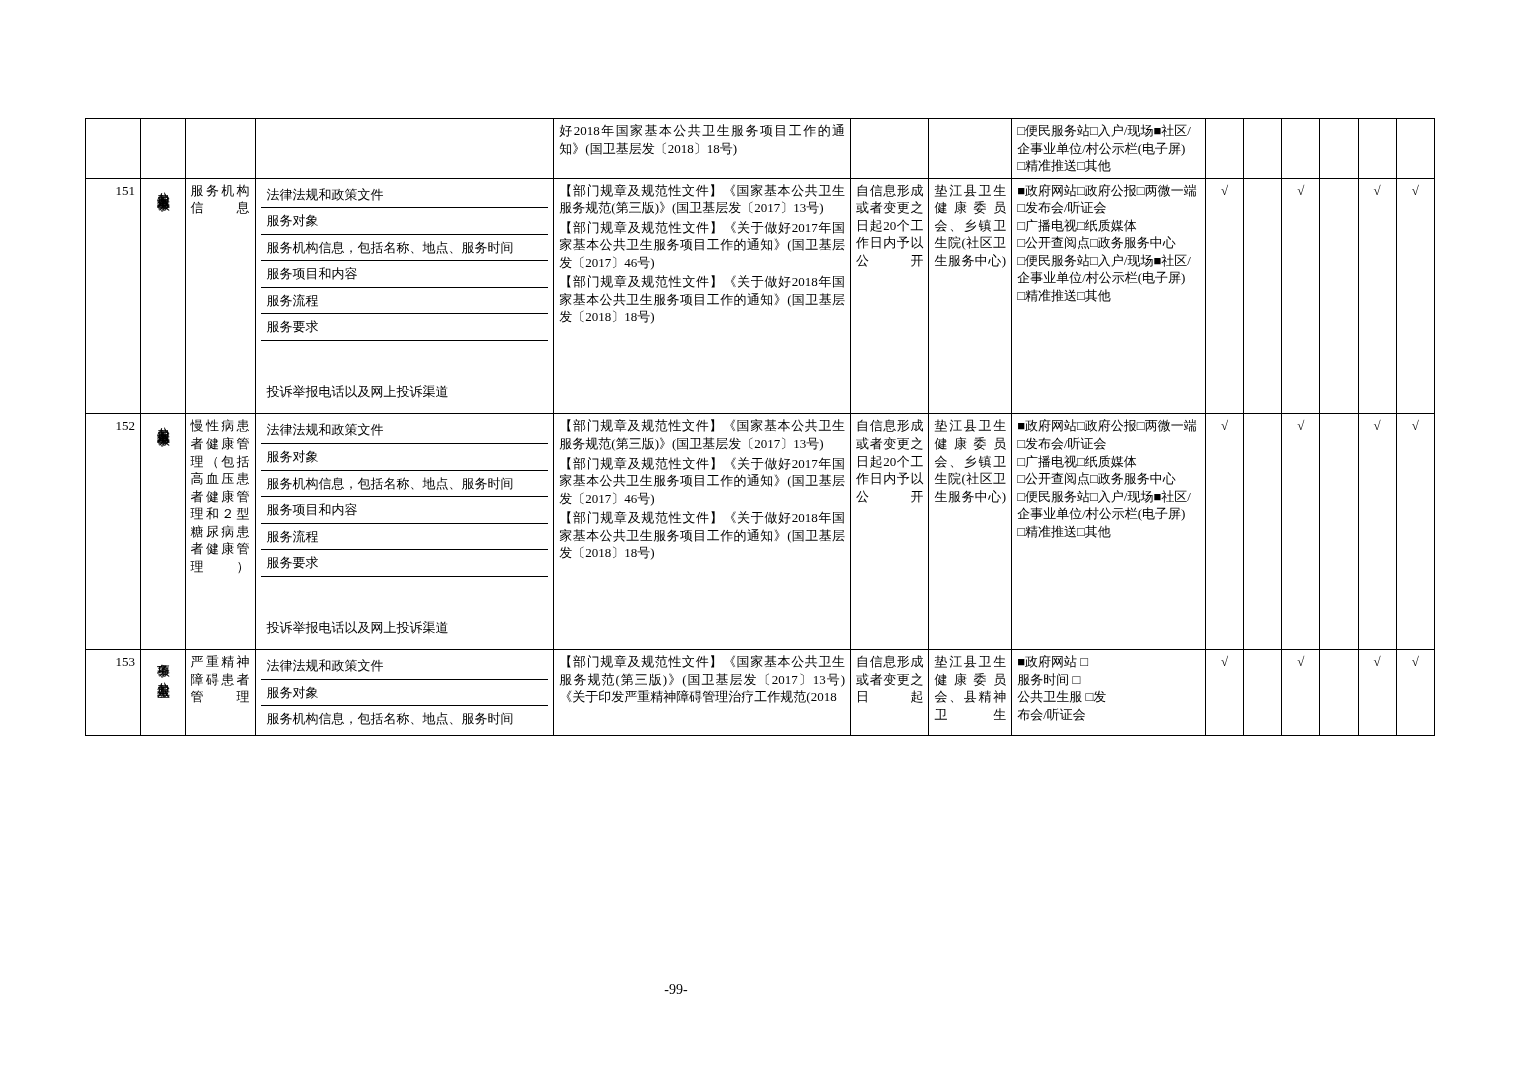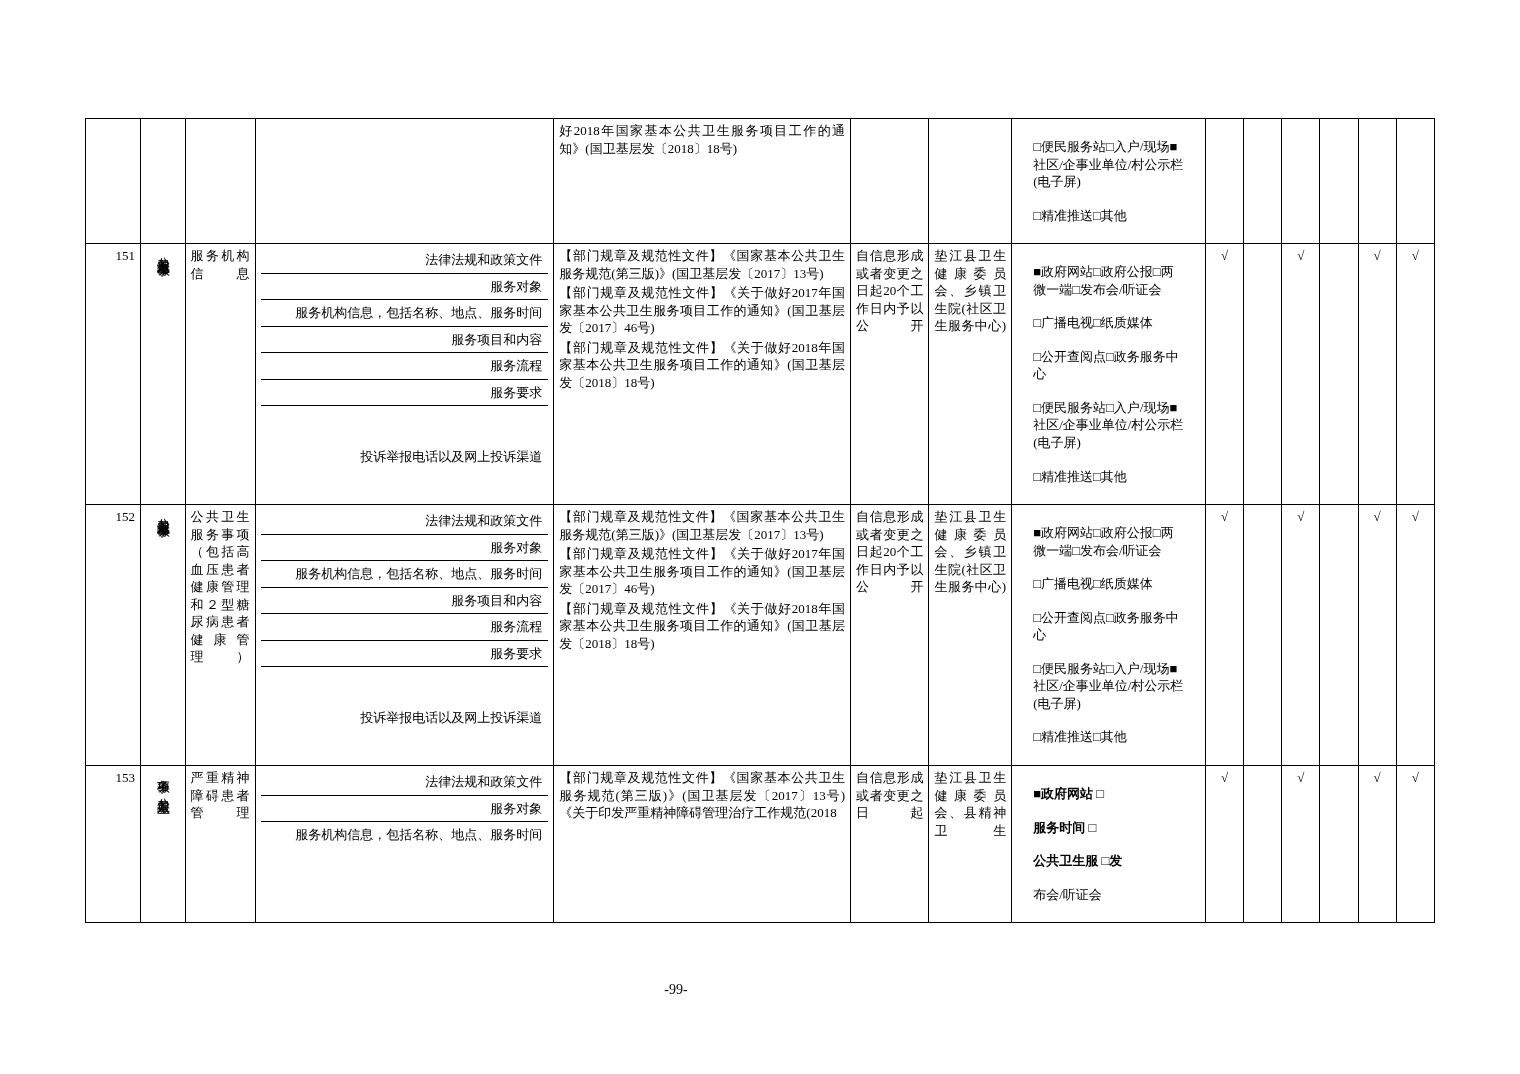--- a/index.html
+++ b/index.html
@@ -70,21 +70,21 @@
     height: 100%;
   }
   .item-cell {
     text-align: justify;
     text-align-last: justify;
     vertical-align: middle;
     font-size: 13px;
     line-height: 1.5;
     padding: 4px 8px;
   }
-  .content-cell { padding: 0; text-align: right; }
+  .content-cell { padding: 0; }
   .content-cell .sub {
     border-bottom: 1px solid #000000;
     padding: 4px 6px;
     font-size: 13px;
   }
   .content-cell .sub:last-child {
     border-bottom: none;
   }
   .content-cell .sub.tall2 {
     padding-top: 42px;
@@ -113,30 +113,29 @@
     font-size: 13px;
     line-height: 1.6;
     padding: 4px 7px;
     margin-top: 20px;
   }
   .channel-cell {
     font-size: 13px;
     line-height: 1.5;
     vertical-align: middle;
   }
-  .channel-cell p { margin: 16px; }
+  .channel-cell p { margin: 0; }
   .mark-cell {
     text-align: center;
     vertical-align: middle;
     font-size: 15px;
   }
   .spread {
     display: flex;
     justify-content: space-between;
-    font-weight: bold;
   }
   .pageno {
     position: absolute;
     left: 0;
     top: 982px;
     width: 1352px;
     text-align: center;
     font-size: 14px;
     font-family: "Liberation Serif", serif;
   }
@@ -232,21 +231,21 @@
       <td class="mark-cell">√</td>
     </tr>
 
     <tr>
       <td class="num-cell">152</td>
       <td class="cat-cell">
         <div class="vert-wrap">
               <span class="vert">公共卫生服务事项</span>
             </div>
       </td>
-      <td class="item-cell">公共卫生服务事项（包括高血压患者健康管理和２型糖尿病患者健康管理）</td>
+      <td class="item-cell">慢性病患者健康管理（包括高血压患者健康管理和２型糖尿病患者健康管理）</td>
       <td class="content-cell">
         <div class="sub">法律法规和政策文件</div>
         <div class="sub">服务对象</div>
         <div class="sub">服务机构信息，包括名称、地点、服务时间</div>
         <div class="sub">服务项目和内容</div>
         <div class="sub">服务流程</div>
         <div class="sub">服务要求</div>
         <div class="sub tall2">投诉举报电话以及网上投诉渠道</div>
       </td>
       <td class="basis-cell">

